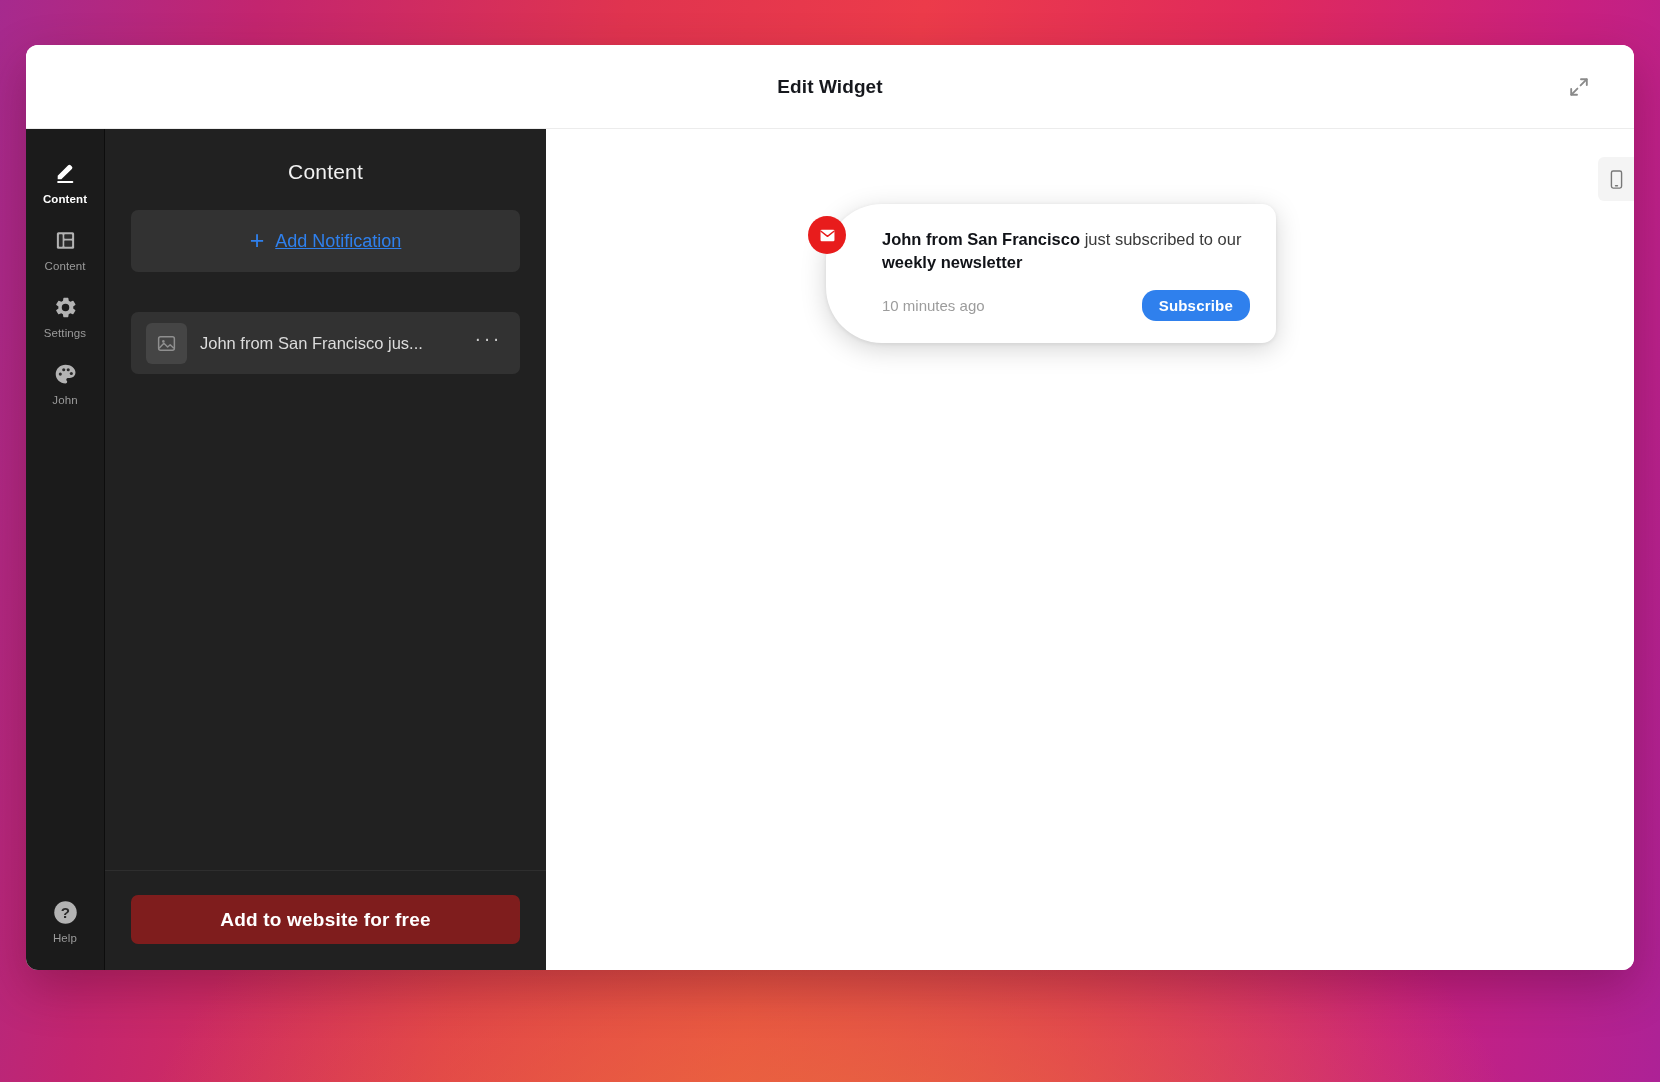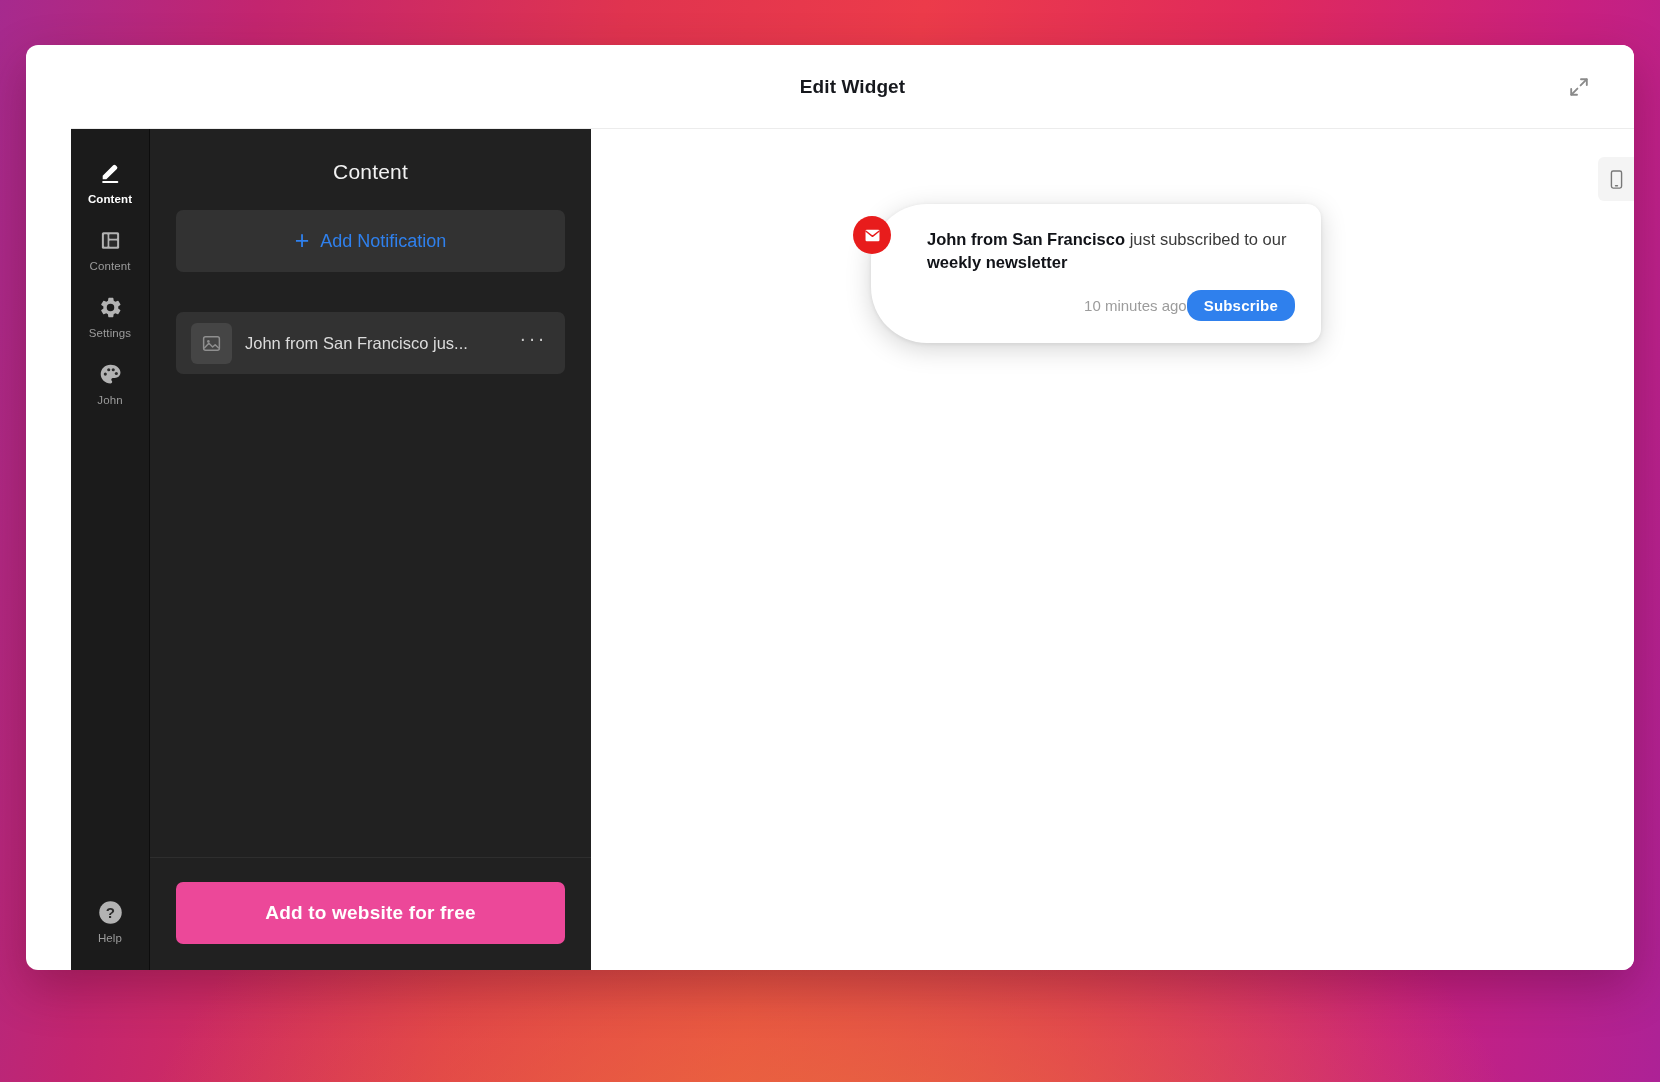--- a/index.html
+++ b/index.html
@@ -28,21 +28,20 @@
   .app-window {
     position: absolute;
     left: 26px;
     top: 45px;
     width: 1608px;
     height: 925px;
     background: #ffffff;
     border-radius: 12px;
     overflow: hidden;
     box-shadow: 0 18px 48px rgba(60, 0, 30, 0.30);
-    padding-left: 45px;
   }
 
   
   .titlebar {
     position: relative;
     height: 84px;
     background: #ffffff;
     border-bottom: 1px solid #ececec;
   }
   .titlebar-title {
@@ -150,20 +149,21 @@
   .plus-icon {
     font-size: 25px;
     color: #2f80ed;
     line-height: 1;
     font-weight: 300;
     margin-top: -2px;
   }
   .add-notification-label {
     color: #2f80ed;
     font-size: 18px;
+    text-decoration: underline;
   }
 
   .notif-row {
     height: 62px;
     background: #323232;
     border-radius: 7px;
     display: flex;
     align-items: center;
     padding: 0 14px 0 15px;
     gap: 13px;
@@ -196,22 +196,22 @@
     padding: 0 4px 10px 4px;
     cursor: pointer;
     line-height: 0.6;
   }
 
   .panel-footer {
     border-top: 1px solid #2e2e2e;
     padding: 24px 26px 26px;
   }
   .cta-button {
-    height: 62px;
-    background: #ec4899;
+    height: 49px;
+    background: #7f1d1d;
     border-radius: 7px;
     display: flex;
     align-items: center;
     justify-content: center;
     color: #ffffff;
     font-size: 19px;
     font-weight: bold;
     cursor: pointer;
     letter-spacing: 0.2px;
   }
@@ -263,21 +263,21 @@
   }
   .notif-message {
     font-size: 16.5px;
     line-height: 1.42;
     color: #3a3a3a;
   }
   .notif-message b { color: #111318; font-weight: bold; }
   .notif-bottom {
     display: flex;
     align-items: center;
-    justify-content: flex-end;
+    justify-content: space-between;
     margin-top: 15px;
   }
   .notif-time {
     font-size: 15px;
     color: #9c9c9c;
   }
   .subscribe-btn {
     background: #2f80ed;
     color: #ffffff;
     font-size: 15px;

